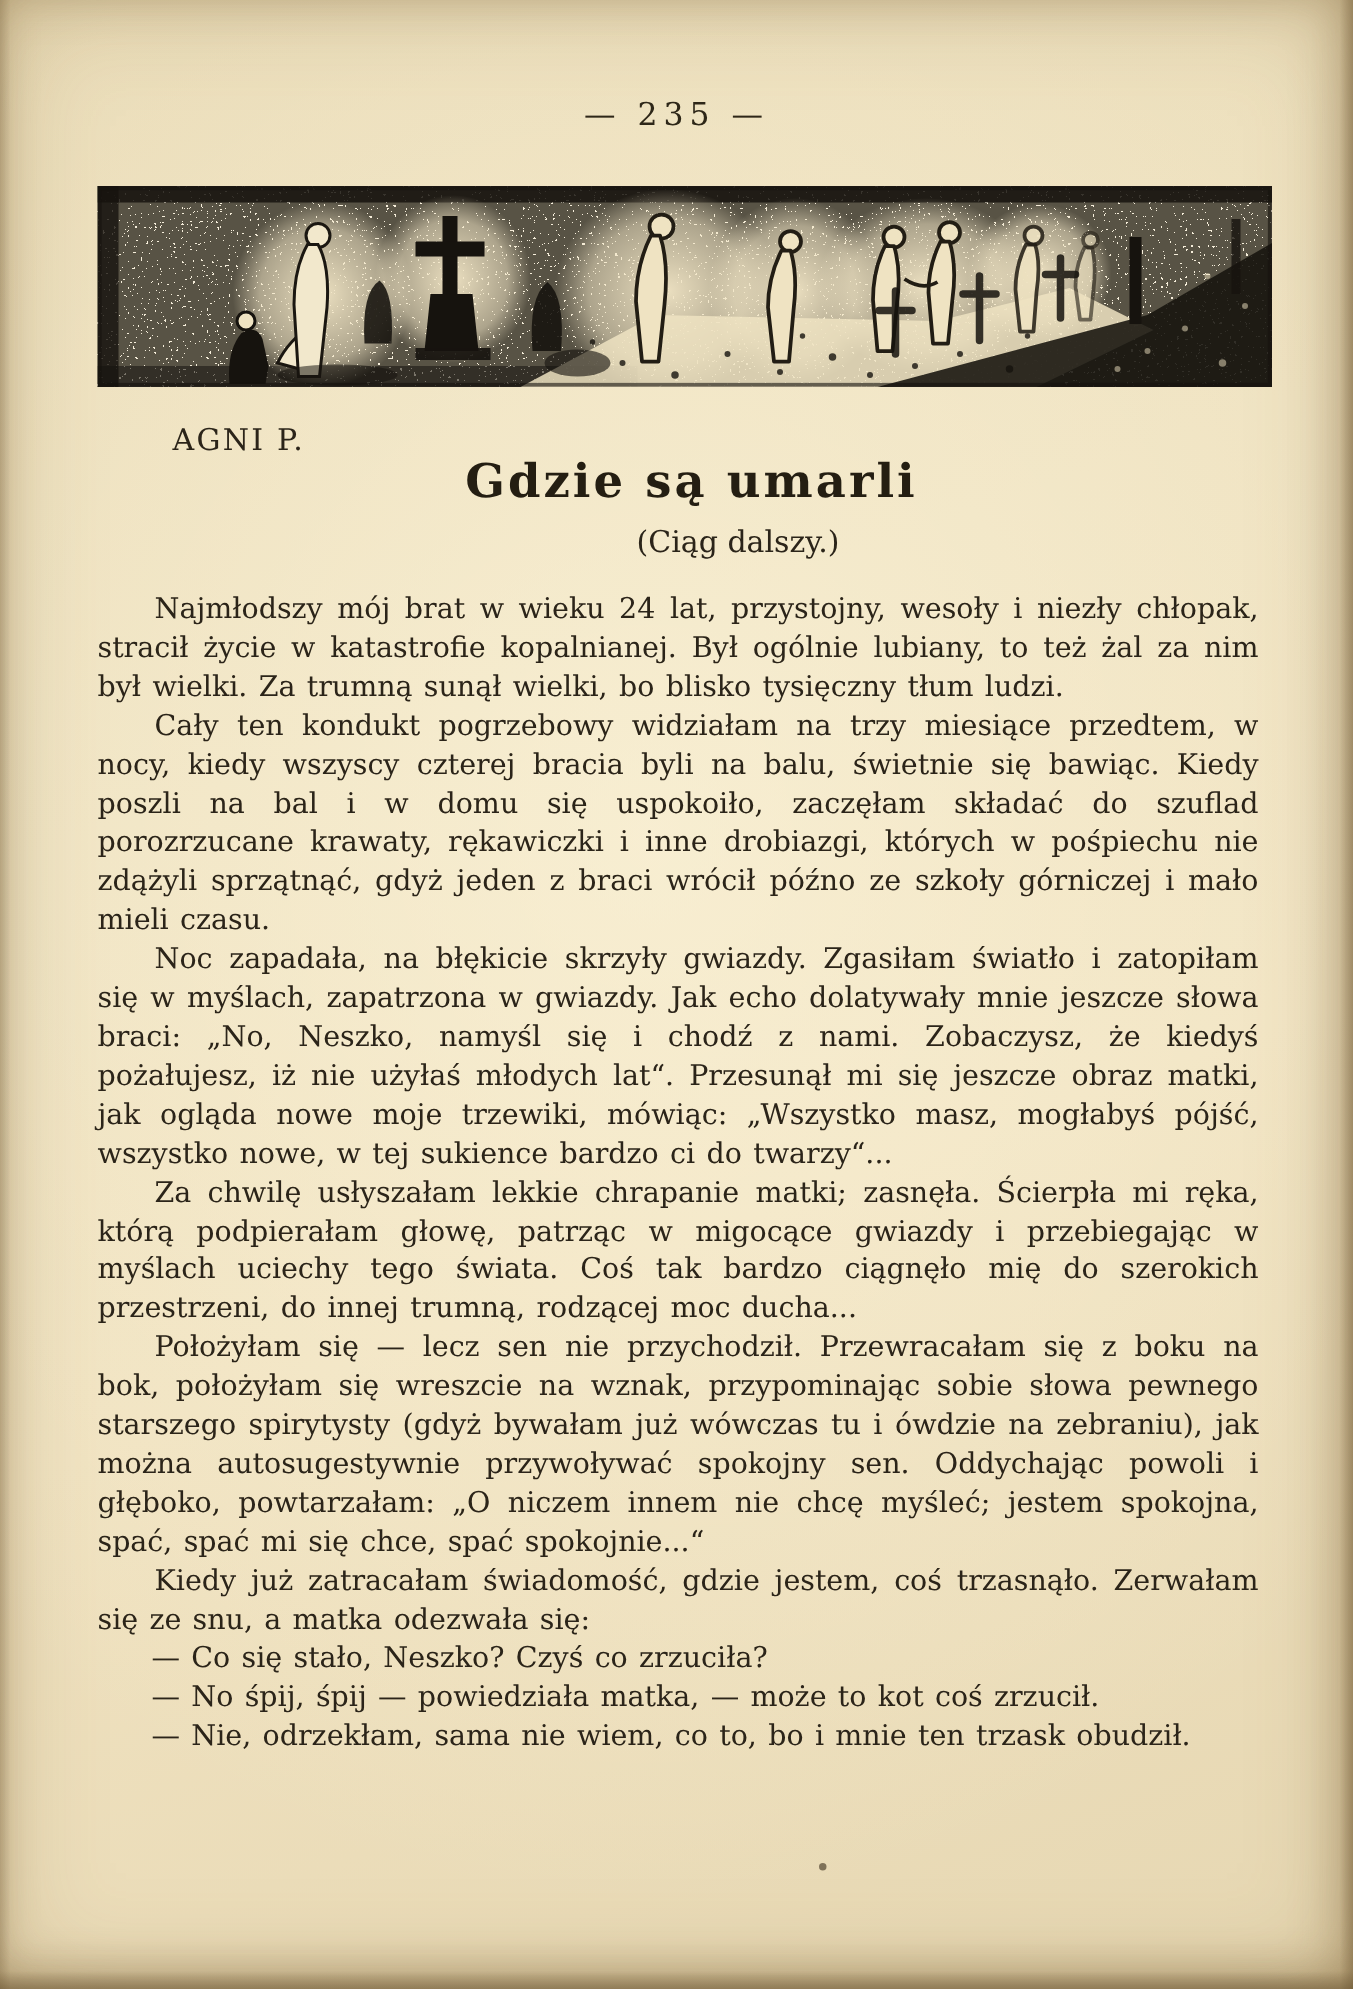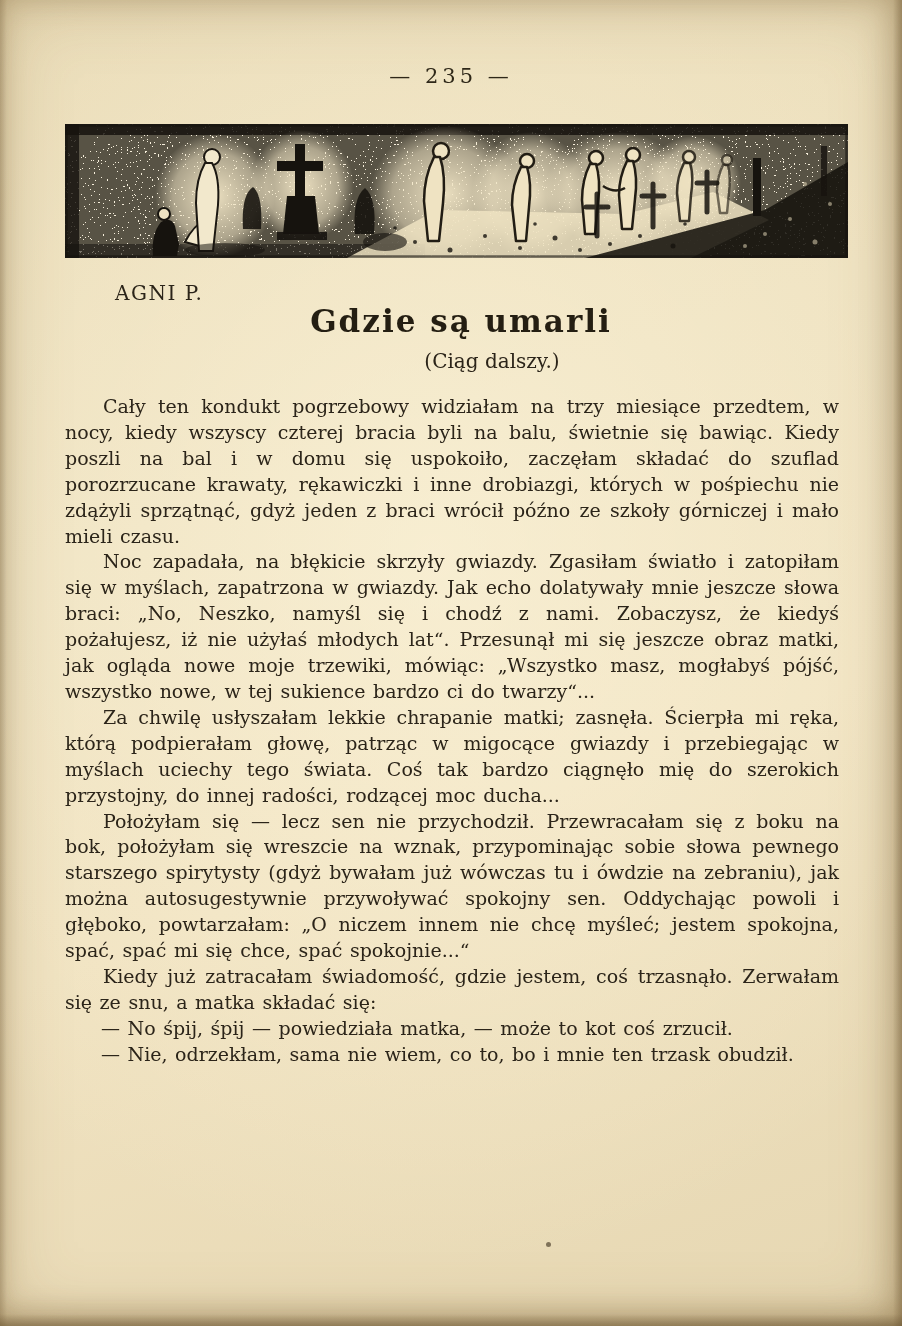--- a/index.html
+++ b/index.html
@@ -218,25 +218,27 @@
       <rect x="1.5" y="1.5" width="780" height="131" fill="none" stroke="#16130e" stroke-width="2.5" opacity="0.6"></rect>
     </svg>
   </figure>
 
   <div class="author">AGNI P.</div>
 
   <h1 class="title">Gdzie są umarli</h1>
   <div class="subtitle">(Ciąg dalszy.)</div>
 
   <div class="body-text">
+    <p>Najmłodszy mój brat w wieku 24 lat, przystojny, wesoły i niezły chłopak, stracił życie w katastrofie kopalnianej. Był ogólnie lubiany, to też żal za nim był wielki. Za trumną sunął wielki, bo blisko tysięczny tłum ludzi.</p>
     <p>Cały ten kondukt pogrzebowy widziałam na trzy miesiące przedtem, w nocy, kiedy wszyscy czterej bracia byli na balu, świetnie się bawiąc. Kiedy poszli na bal i w domu się uspokoiło, zaczęłam składać do szuflad porozrzucane krawaty, rękawiczki i inne drobiazgi, których w pośpiechu nie zdążyli sprzątnąć, gdyż jeden z braci wrócił późno ze szkoły górniczej i mało mieli czasu.</p>
     <p>Noc zapadała, na błękicie skrzyły gwiazdy. Zgasiłam światło i zatopiłam się w myślach, zapatrzona w gwiazdy. Jak echo dolatywały mnie jeszcze słowa braci: „No, Neszko, namyśl się i chodź z nami. Zobaczysz, że kiedyś pożałujesz, iż nie użyłaś młodych lat“. Przesunął mi się jeszcze obraz matki, jak ogląda nowe moje trzewiki, mówiąc: „Wszystko masz, mogłabyś pójść, wszystko nowe, w tej sukience bardzo ci do twarzy“...</p>
-    <p>Za chwilę usłyszałam lekkie chrapanie matki; zasnęła. Ścierpła mi ręka, którą podpierałam głowę, patrząc w migocące gwiazdy i przebiegając w myślach uciechy tego świata. Coś tak bardzo ciągnęło mię do szerokich przystojny, do innej radości, rodzącej moc ducha...</p>
+    <p>Za chwilę usłyszałam lekkie chrapanie matki; zasnęła. Ścierpła mi ręka, którą podpierałam głowę, patrząc w migocące gwiazdy i przebiegając w myślach uciechy tego świata. Coś tak bardzo ciągnęło mię do szerokich przestrzeni, do innej trumną, rodzącej moc ducha...</p>
     <p>Położyłam się — lecz sen nie przychodził. Przewracałam się z boku na bok, położyłam się wreszcie na wznak, przypominając sobie słowa pewnego starszego spirytysty (gdyż bywałam już wówczas tu i ówdzie na zebraniu), jak można autosugestywnie przywoływać spokojny sen. Oddychając powoli i głęboko, powtarzałam: „O niczem innem nie chcę myśleć; jestem spokojna, spać, spać mi się chce, spać spokojnie...“</p>
-    <p>Kiedy już zatracałam świadomość, gdzie jestem, coś trzasnąło. Zerwałam się ze snu, a matka składać się:</p>
+    <p>Kiedy już zatracałam świadomość, gdzie jestem, coś trzasnąło. Zerwałam się ze snu, a matka odezwała się:</p>
+    <p class="dialogue">— Co się stało, Neszko?  Czyś co zrzuciła?</p>
     <p class="dialogue">— No śpij, śpij — powiedziała matka, — może to kot coś zrzucił.</p>
     <p class="dialogue">— Nie, odrzekłam, sama nie wiem, co to, bo i mnie ten trzask obudził.</p>
   </div>
 
   <div class="speck"></div>
   <div class="edge-left"></div>
   <div class="edge-right"></div>
   <div class="edge-bottom"></div>
 
 </div>

